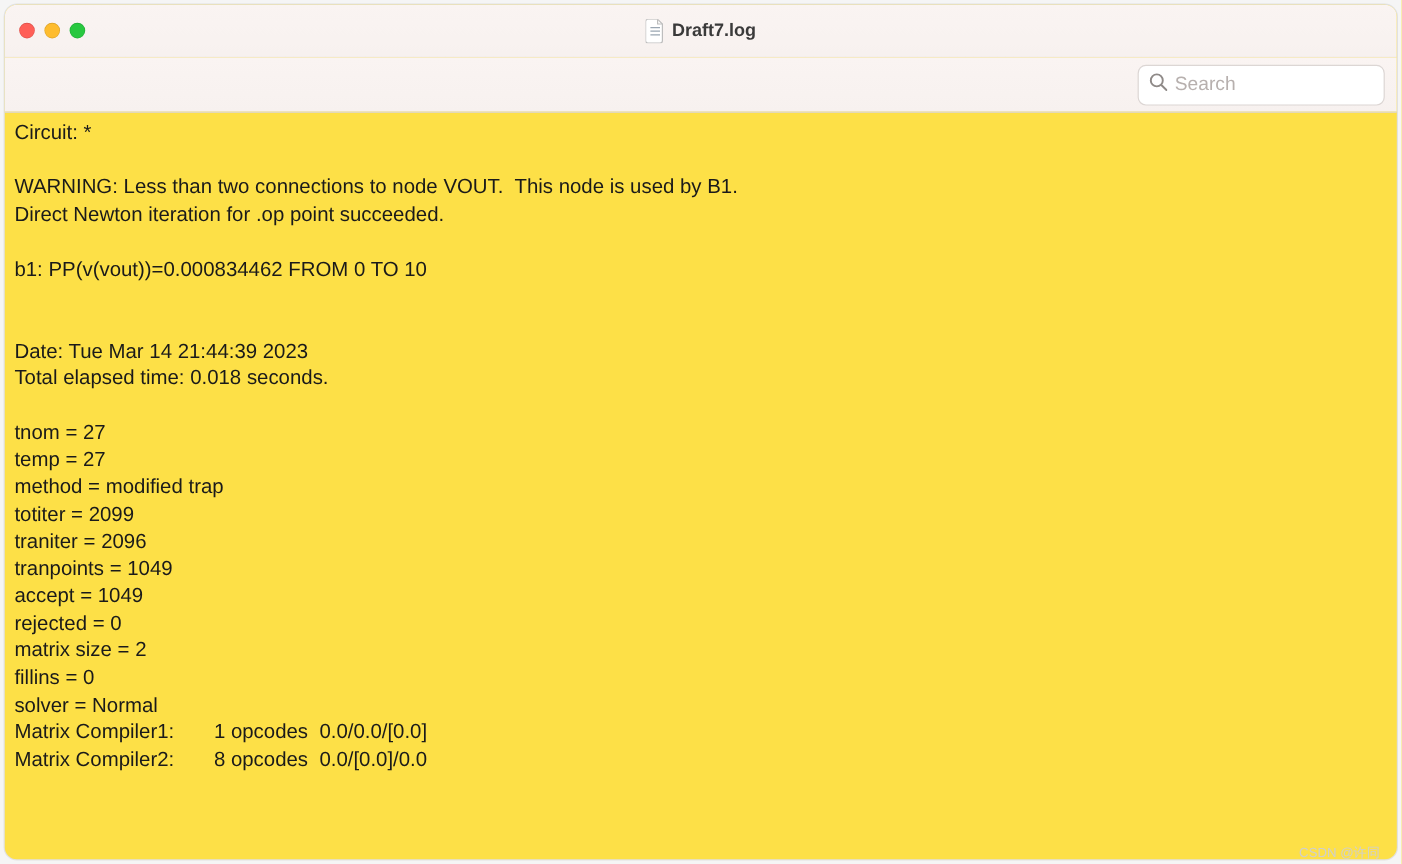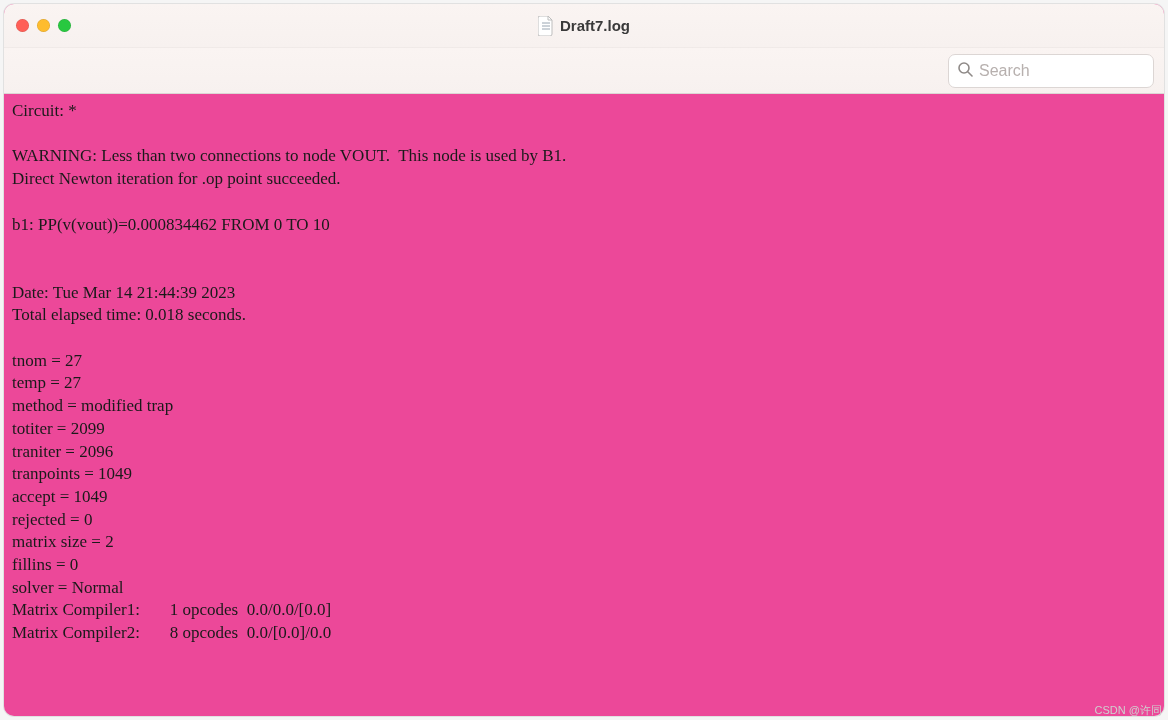--- a/index.html
+++ b/index.html
@@ -8,21 +8,21 @@
       height: 720px;
       background: #f5f5f5;
       font-family: -apple-system, BlinkMacSystemFont, "Segoe UI", sans-serif;
       overflow: hidden;
       position: relative;
     }
     .window {
       width: 1160px;
       height: 712px;
       margin: 4px;
-      background: #ec4899;
+      background: #fde047;
       border-radius: 10px;
       box-shadow: 0 0 0 1px rgba(0,0,0,0.08);
       overflow: hidden;
       display: flex;
       flex-direction: column;
     }
     .titlebar {
       height: 44px;
       background: linear-gradient(#faf4f2, #f7f1ef);
       display: flex;
@@ -90,30 +90,30 @@
       outline: none;
       font-size: 16px;
       color: #444;
       width: 100%;
       background: transparent;
     }
     .search-input::placeholder { color: #b7b0ae; }
     .content {
       flex: 1;
       padding: 6px 8px;
-      font-family: Liberation Serif, serif;
+      font-family: Liberation Sans, sans-serif;
       font-size: 17px;
       line-height: 22.7px;
       color: #1a1a1a;
       white-space: pre;
       overflow: hidden;
     }
     .watermark {
       position: absolute;
-      right: 6px;
+      right: 18px;
       bottom: 2px;
       font-size: 11px;
       color: #cfcfcf;
       font-family: -apple-system, sans-serif;
     }
   </style>
 </head>
 <body>
 
 <div class="window">

